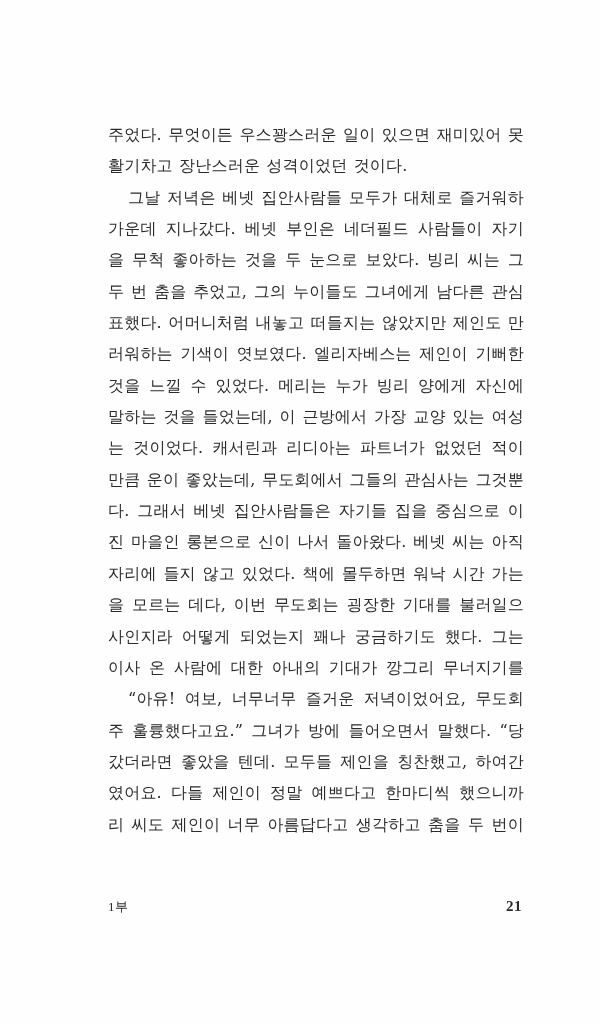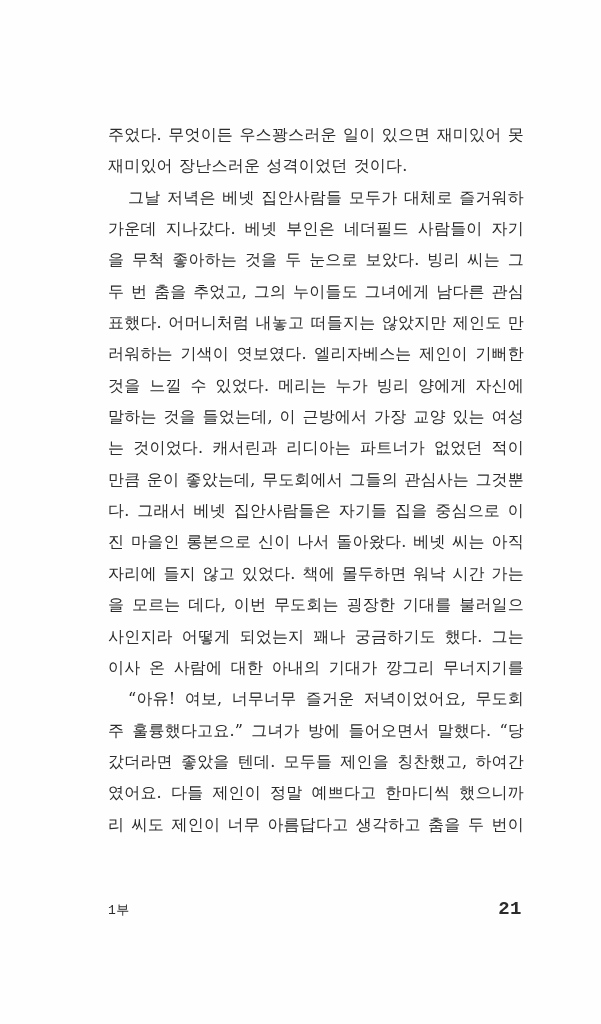--- a/index.html
+++ b/index.html
@@ -42,40 +42,40 @@
   }
   .footer {
     position: absolute;
     left: 108px;
     top: 898px;
     width: 414px;
     display: flex;
     justify-content: space-between;
     align-items: baseline;
     color: #2b2b2b;
-    font-family: Liberation Mono, monospace;
+    font-family: Liberation Serif, serif;
   }
   .footer .part {
     font-size: 13px;
     letter-spacing: 0.5px;
   }
   .footer .pagenum {
-    font-size: 19px;
+    font-size: 15px;
     font-weight: 600;
     letter-spacing: 0.5px;
   }
 </style>
 </head>
 <body>
 
 <div class="page">
 
   <div class="text-block">
     <div class="line">주었다. 무엇이든 우스꽝스러운 일이 있으면 재미있어 못 참는</div>
-    <div class="line para-end">재미있어 장난스러운 성격이었던 것이다.</div>
+    <div class="line para-end">활기차고 장난스러운 성격이었던 것이다.</div>
     <div class="line indent">그날 저녁은 베넷 집안사람들 모두가 대체로 즐거워하는</div>
     <div class="line">가운데 지나갔다. 베넷 부인은 네더필드 사람들이 자기 맏딸</div>
     <div class="line">을 무척 좋아하는 것을 두 눈으로 보았다. 빙리 씨는 그녀와</div>
     <div class="line">두 번 춤을 추었고, 그의 누이들도 그녀에게 남다른 관심을</div>
     <div class="line">표했다. 어머니처럼 내놓고 떠들지는 않았지만 제인도 만족스</div>
     <div class="line">러워하는 기색이 엿보였다. 엘리자베스는 제인이 기뻐한다는</div>
     <div class="line">것을 느낄 수 있었다. 메리는 누가 빙리 양에게 자신에 대해</div>
     <div class="line">말하는 것을 들었는데, 이 근방에서 가장 교양 있는 여성이라</div>
     <div class="line">는 것이었다. 캐서린과 리디아는 파트너가 없었던 적이 없을</div>
     <div class="line">만큼 운이 좋았는데, 무도회에서 그들의 관심사는 그것뿐이었</div>

